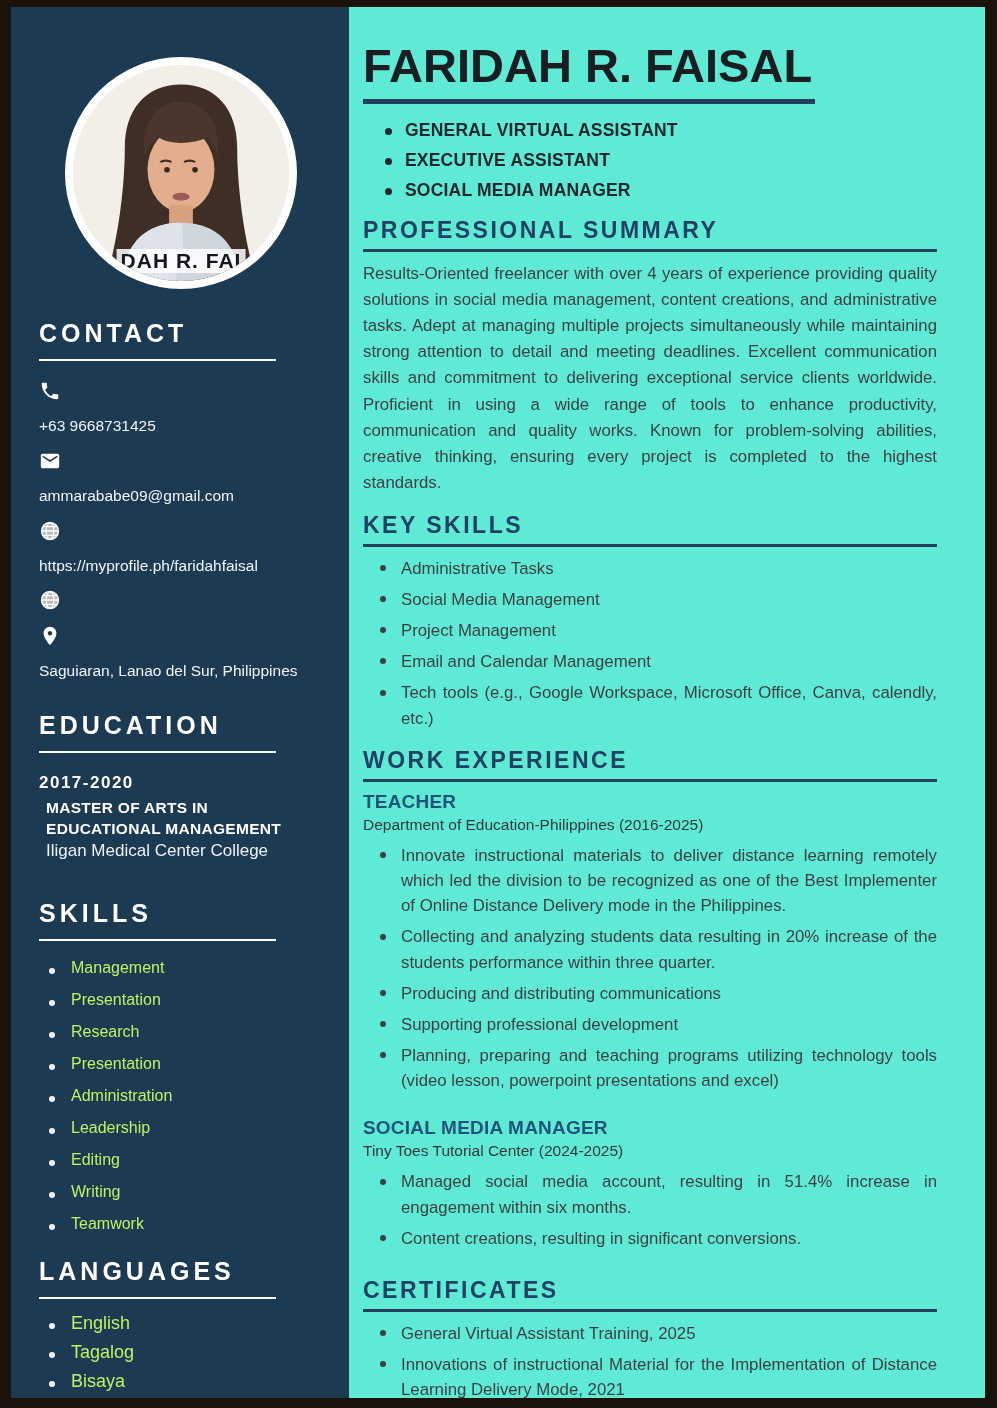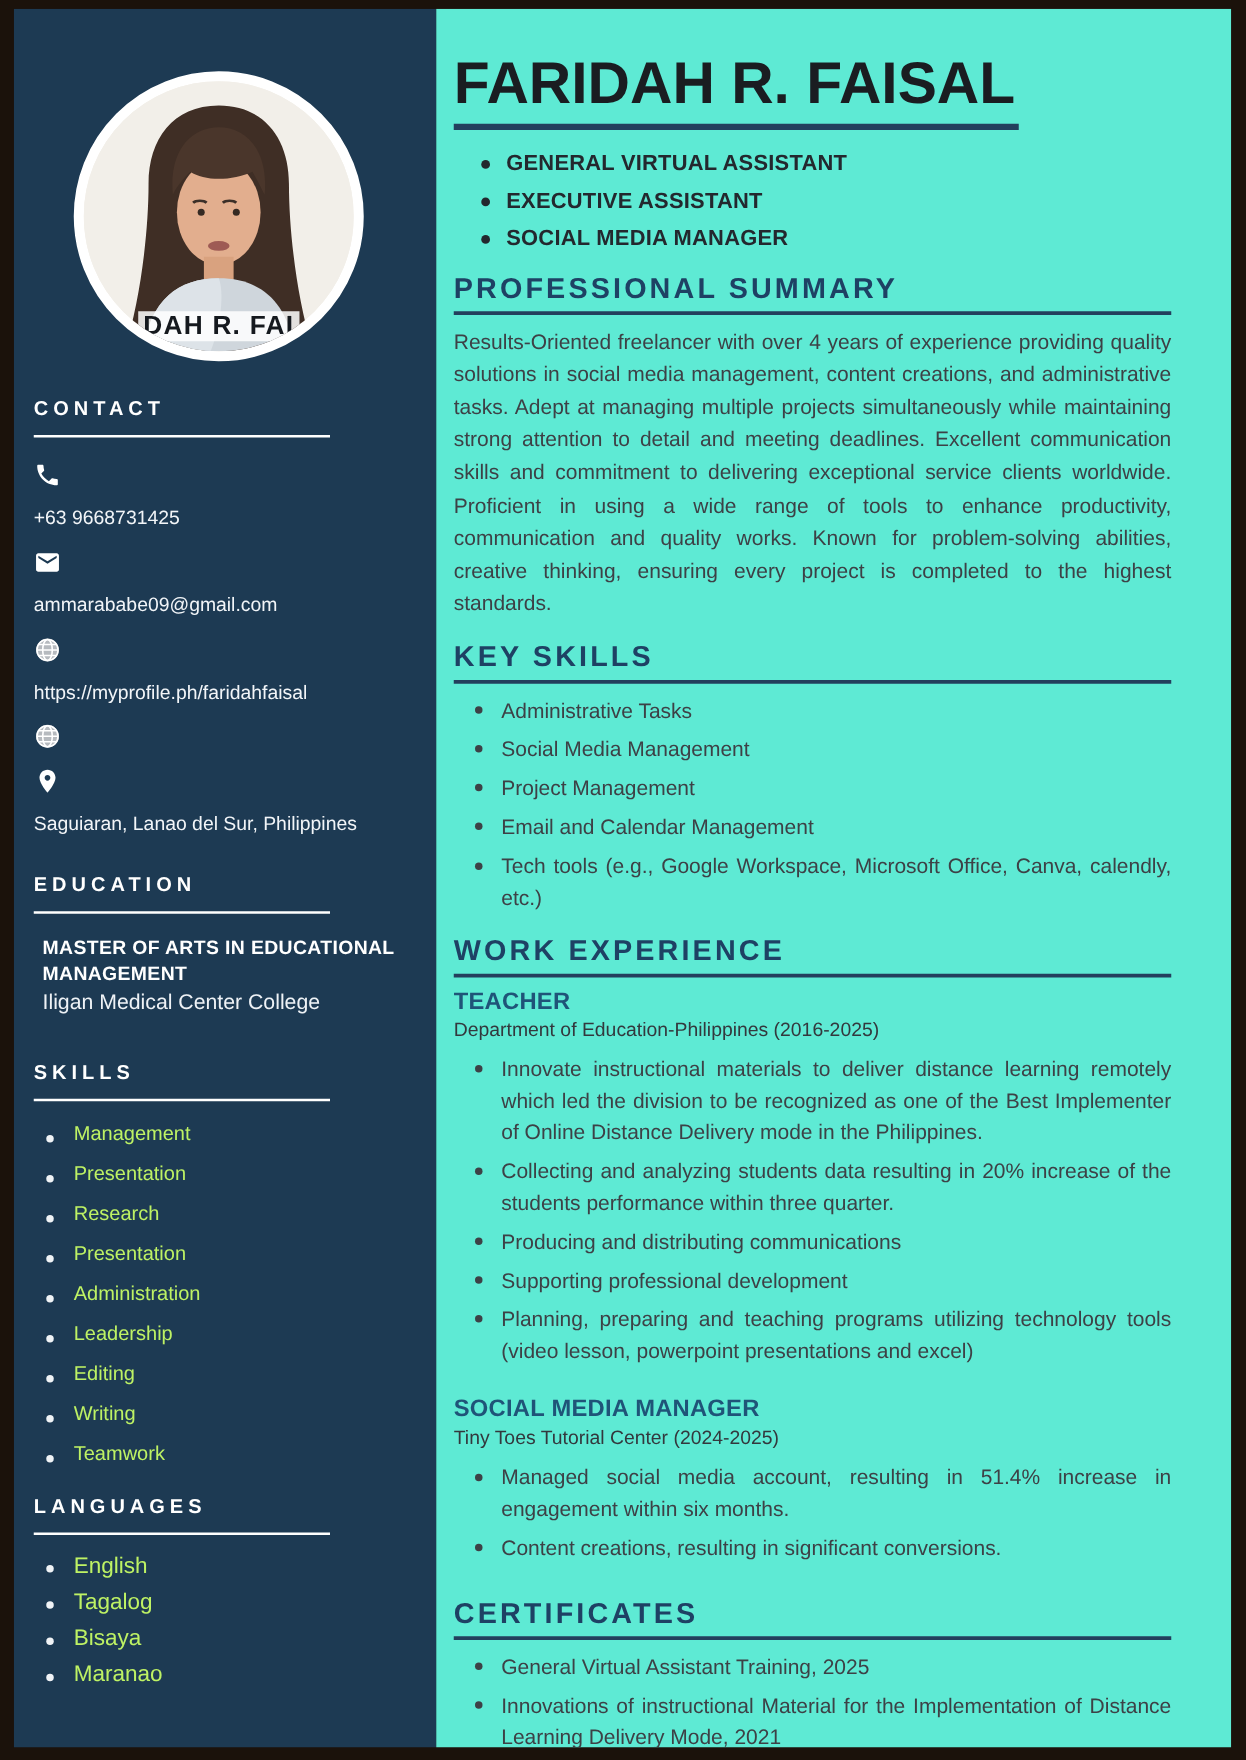--- a/index.html
+++ b/index.html
@@ -12,41 +12,41 @@
     width: 997px; height: 1408px;
     padding: 7px 12px 10px 11px;
     background: #1b120b;
   }
   .page { display: flex; width: 100%; height: 100%; overflow: hidden; }
 
   
   .sidebar {
     width: 338px; flex-shrink: 0;
     background: #1d3a53; color: #fff;
-    padding: 0 26px 20px 16px;
+    padding: 0 26px 20px 28px;
     overflow: hidden;
   }
   .photo-wrap {
     width: 232px; height: 232px;
     margin: 50px auto 0;
     border-radius: 50%;
     border: 8px solid #ffffff;
     position: relative; overflow: hidden;
     background: #f2efe9;
   }
   .photo-wrap svg { display: block; width: 100%; height: 100%; }
   .photo-caption {
     position: absolute; left: 50%; bottom: 8px; transform: translateX(-50%);
     font-weight: 800; font-size: 21px; color: #15191e;
     background: rgba(255,255,255,.85); padding: 0 4px;
     letter-spacing: 1px; white-space: nowrap;
   }
   .sb-section { margin-top: 30px; }
   .sb-title {
-    font-size: 16px; font-weight: 800; letter-spacing: 4px; color: #fff;
+    font-size: 25px; font-weight: 800; letter-spacing: 4px; color: #fff;
   }
   .sb-rule { height: 2px; background: #fff; width: 237px; margin: 11px 0 18px; }
   .contact-row {
     display: flex; align-items: flex-start; gap: 14px;
     margin-bottom: 13px; font-size: 15.5px; line-height: 1.28;
     color: #f2f5f8;
     flex-direction: column;
   }
   .contact-row .cicon { flex: 0 0 22px; height: 22px; margin-top: 1px; }
   .contact-row.wrap-url .ctext { word-break: break-all; }
@@ -189,20 +189,21 @@
             </svg>
           <span class="ctext">Saguiaran, Lanao del Sur, Philippines</span>
         </div>
       </section>
 
       <section class="sb-section">
         <h2 class="sb-title">EDUCATION</h2>
         <div class="sb-rule"></div>
 
         <div>
+          <div class="edu-years">2017-2020</div>
           <div class="edu-degree">MASTER OF ARTS IN EDUCATIONAL MANAGEMENT</div>
           <div class="edu-school">Iligan Medical Center College</div>
         </div>
       </section>
 
       <section class="sb-section" style="margin-top:38px;">
         <h2 class="sb-title">SKILLS</h2>
         <div class="sb-rule"></div>
         <ul class="sb-list skills-list">
 

